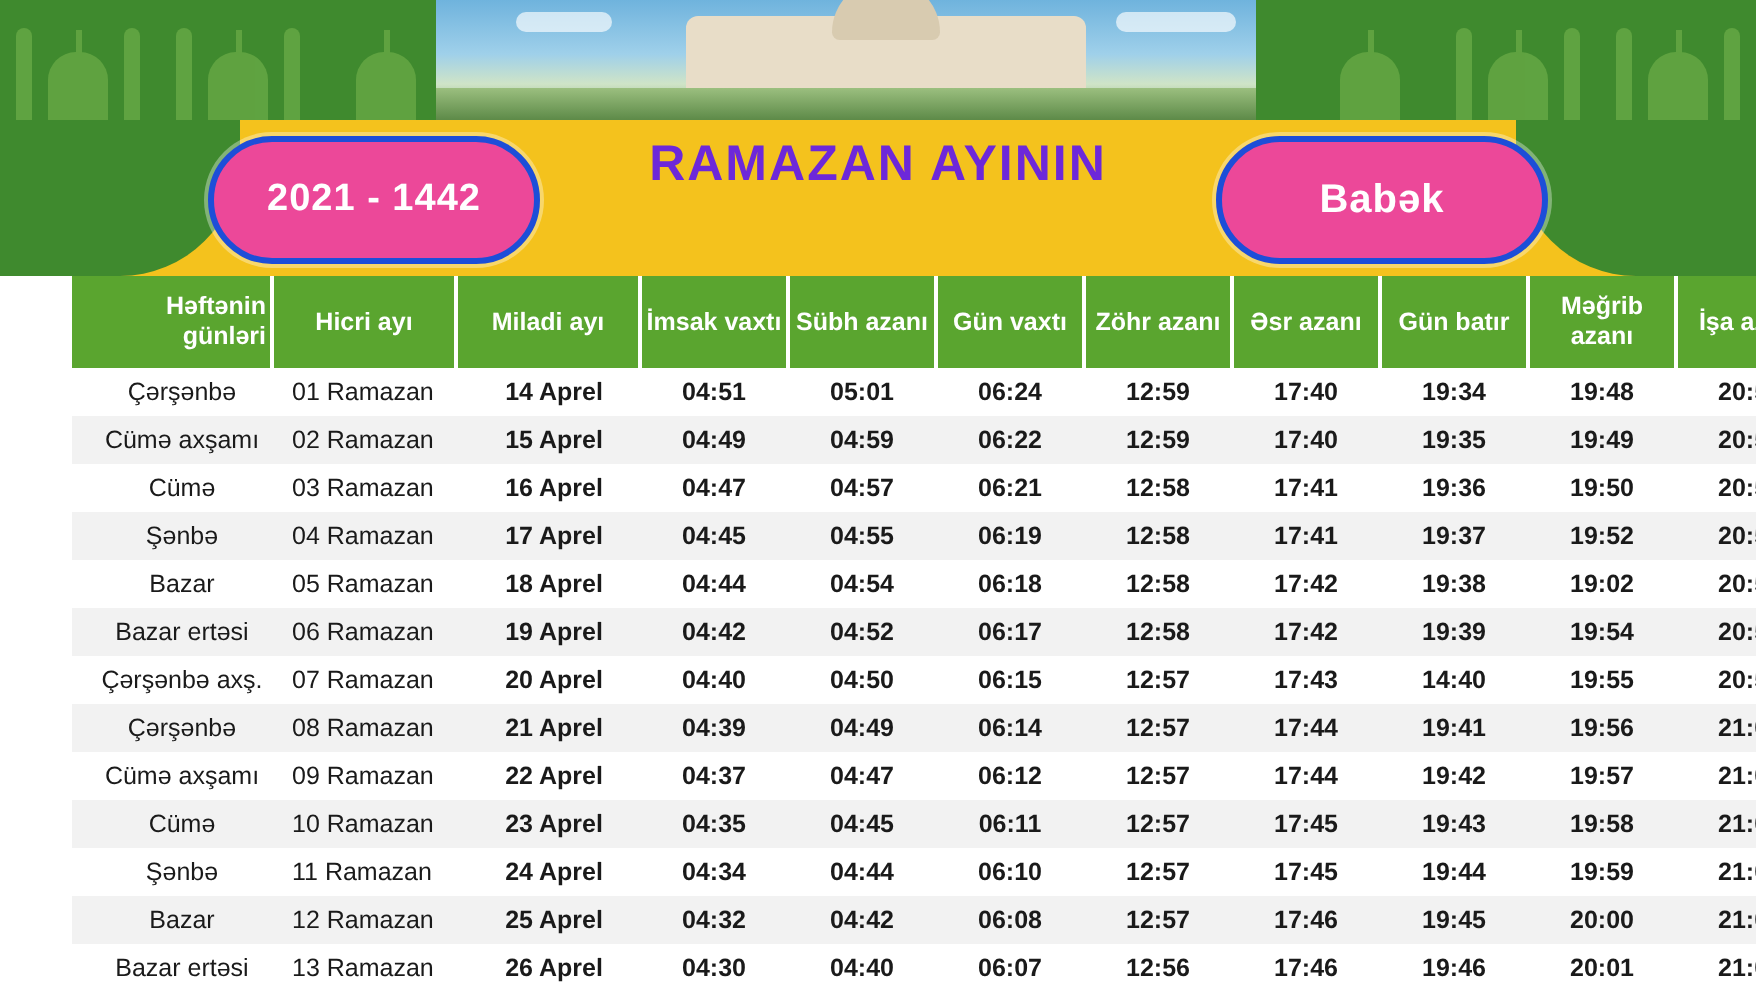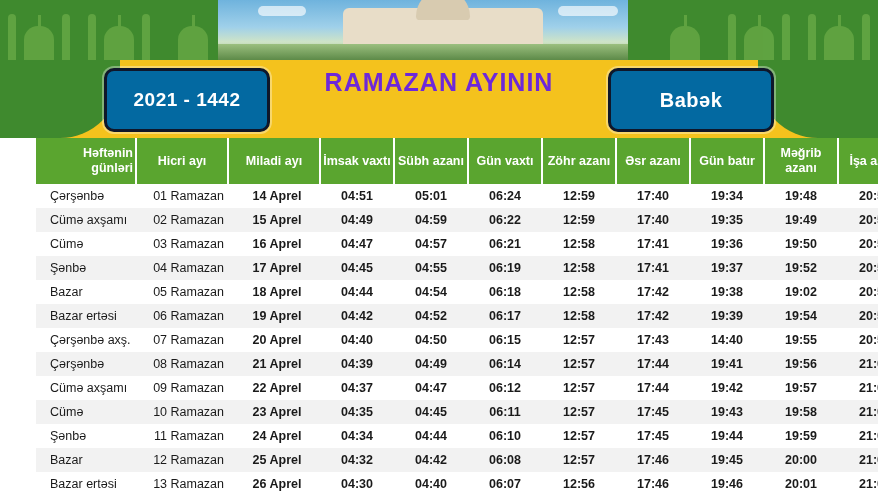--- a/index.html
+++ b/index.html
@@ -150,23 +150,23 @@
     width: 120px;
     background: #3f8a2e;
   }
   .ornament-left { left: 0; border-radius: 0 0 60px 0; }
   .ornament-right { right: 0; border-radius: 0 0 0 60px; }
 
   .badge {
     position: absolute;
     top: 8px;
     height: 58px;
-    background: #0369a1;
-    border: 3px solid #0f172a;
-    border-radius: 10px;
+    background: #ec4899;
+    border: 3px solid #1d4ed8;
+    border-radius: 32px;
     display: flex;
     align-items: center;
     justify-content: center;
     color: #ffffff;
     font-weight: bold;
     font-size: 19px;
     letter-spacing: .5px;
     box-shadow: 0 0 0 2px rgba(255,255,255,.35);
   }
   .badge-year {
@@ -225,25 +225,25 @@
 
   table.cal tbody td {
     font-size: 12.5px;
     color: #1a1a1a;
     padding: 2px 4px;
     height: 20px;
     text-align: center;
     white-space: nowrap;
   }
   table.cal tbody td.col-day {
+    text-align: center;
+    padding-left: 14px;
+  }
+  table.cal tbody td.col-hicri {
     text-align: left;
-    padding-left: 14px;
-  }
-  table.cal tbody td.col-hicri {
-    text-align: right;
     padding-left: 10px;
   }
   table.cal tbody td.col-miladi {
     text-align: center;
     padding-left: 10px;
     font-weight: bold;
   }
   table.cal tbody td.time {
     font-weight: bold;
   }

